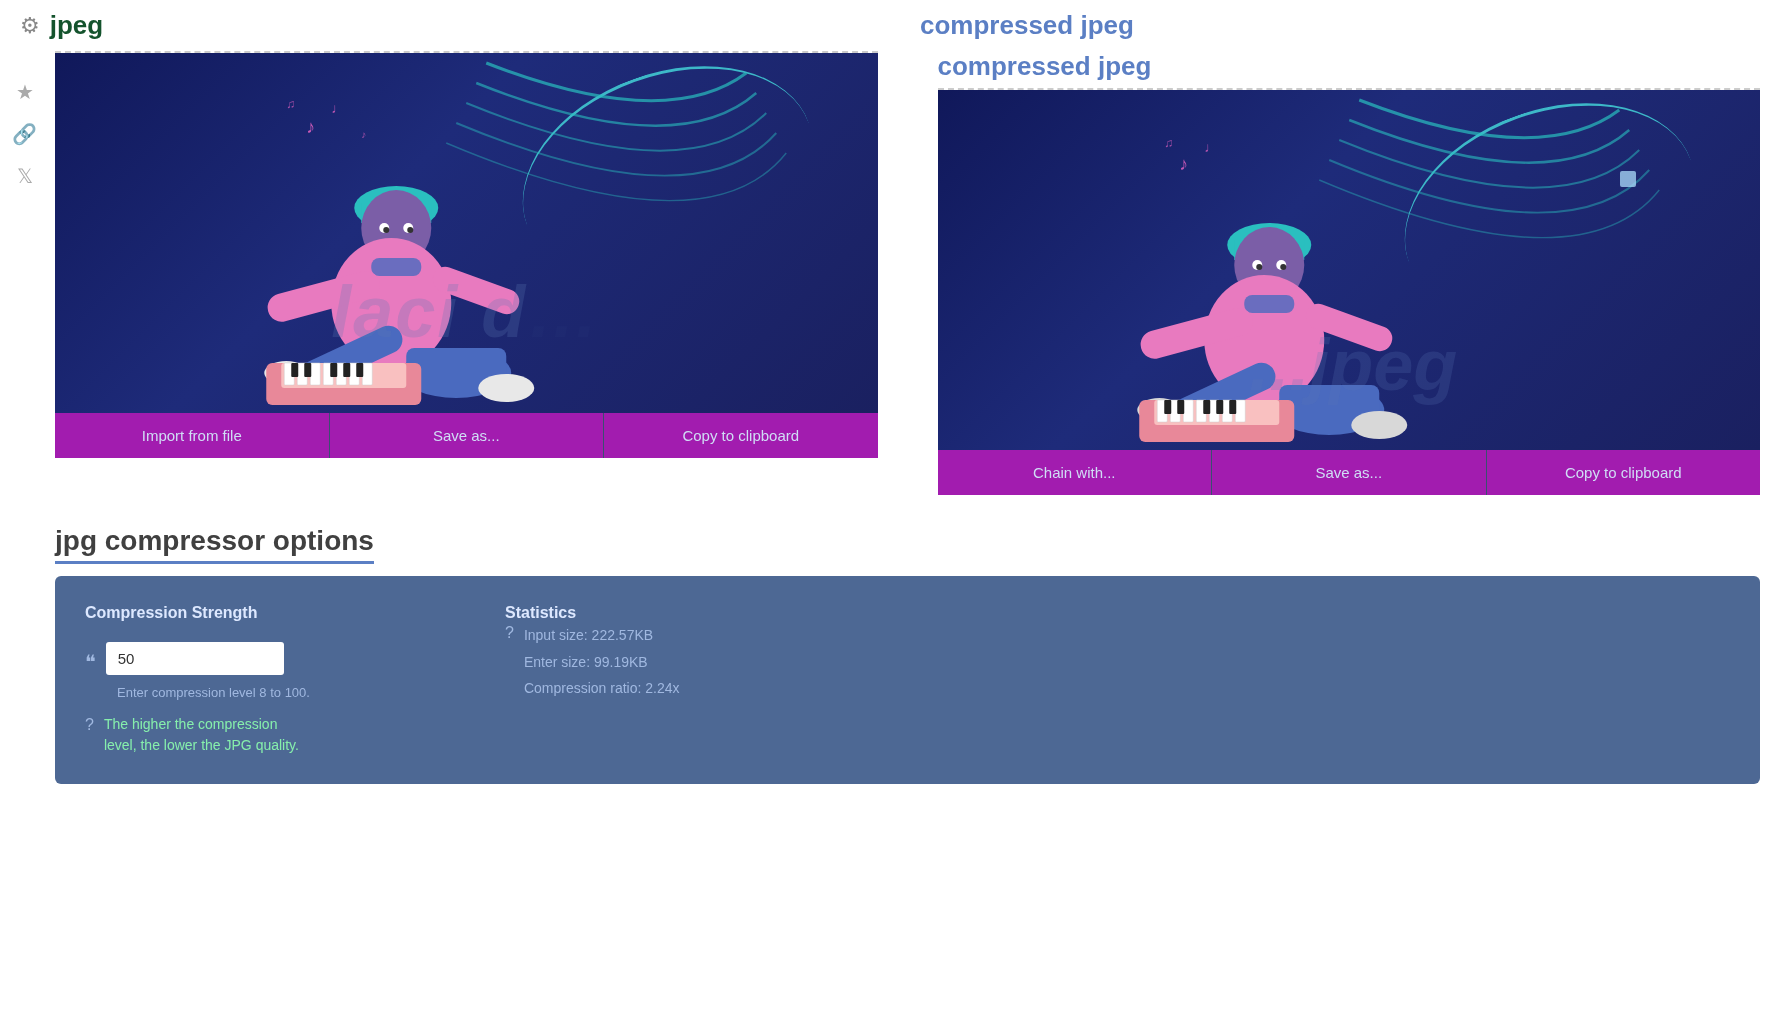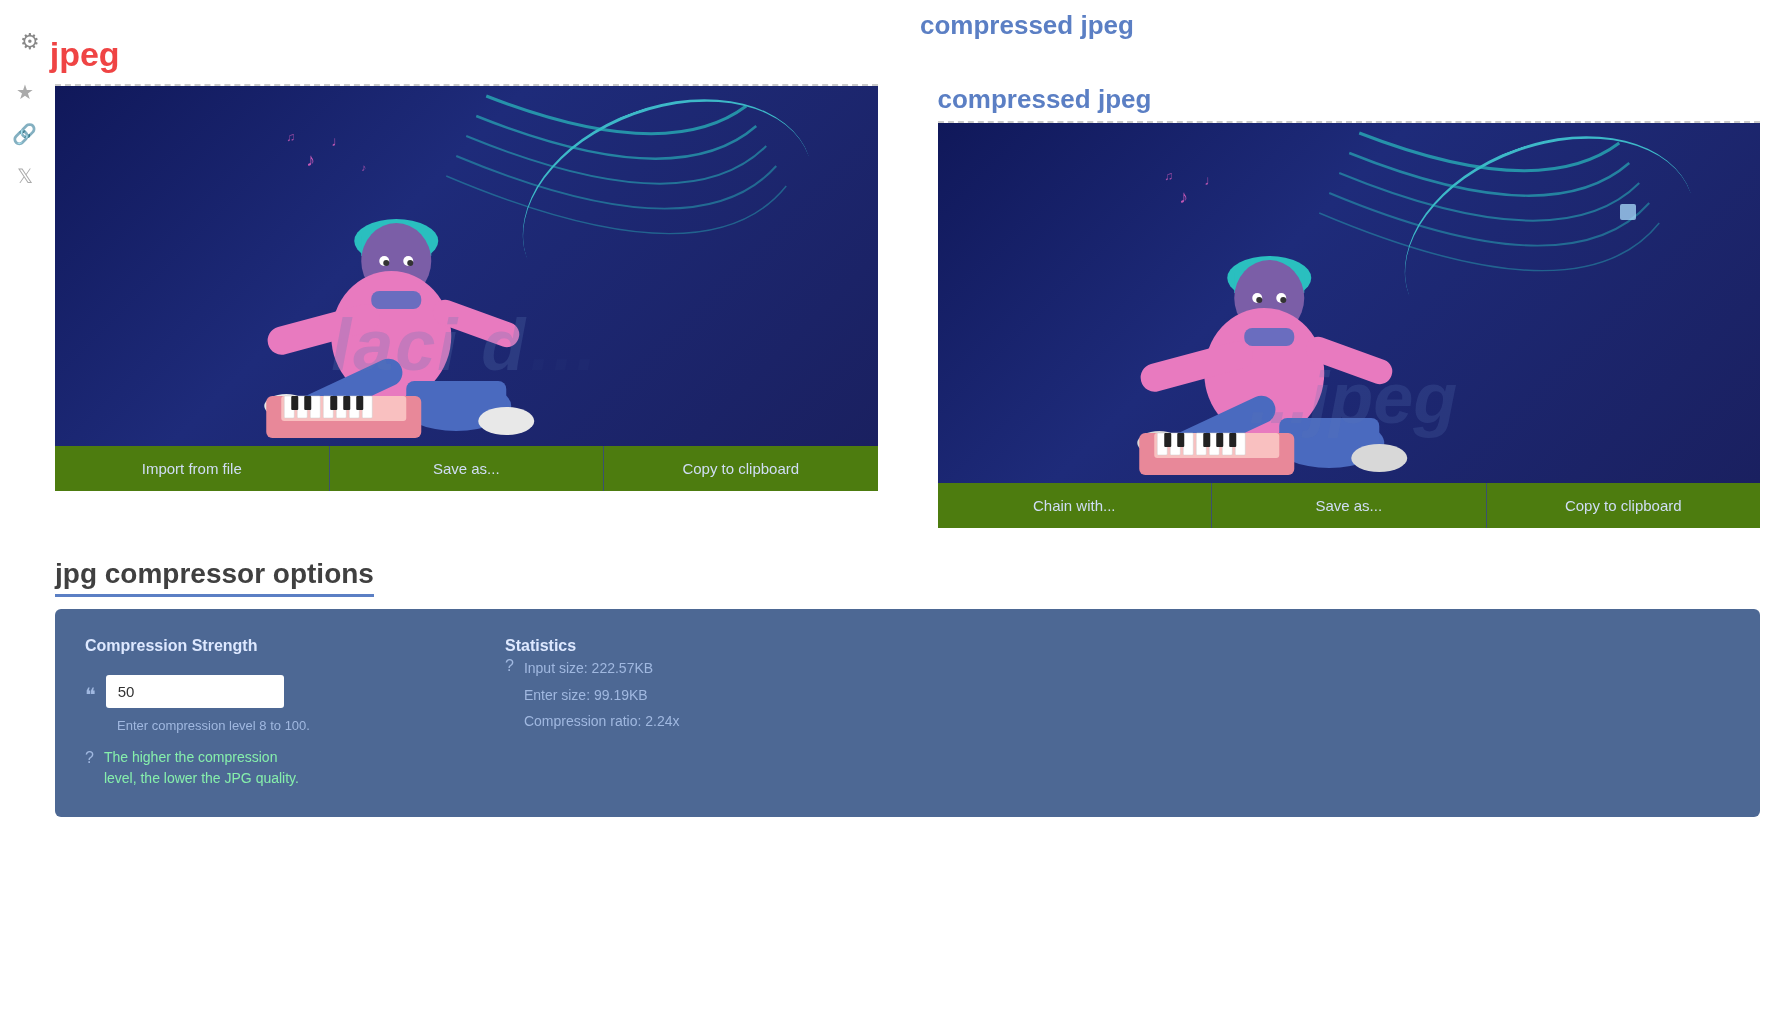--- a/index.html
+++ b/index.html
@@ -21,24 +21,23 @@
       display: flex;
       align-items: center;
       gap: 10px;
     }
     .gear-icon {
       font-size: 22px;
       color: #888;
       cursor: pointer;
     }
     .page-title-left {
-      font-size: 34px;
-      font-weight: bold;
-      color: #ef4444;
-      margin-top: 25px;
+      font-size: 26px;
+      font-weight: bold;
+      color: #14532d;
     }
 
     
     .sidebar {
       position: absolute;
       left: 10px;
       top: 80px;
       display: flex;
       flex-direction: column;
       gap: 18px;
@@ -132,21 +131,21 @@
     }
 
     
     .panel-buttons {
       display: flex;
       width: 100%;
     }
     .panel-button {
       flex: 1;
       padding: 14px 24px;
-      background: #4d7c0f;
+      background: #a21caf;
       color: #d0ddf5;
       border: none;
       cursor: pointer;
       font-size: 15px;
       font-weight: 500;
       text-align: center;
       border-right: 1px solid #3a5070;
       transition: background 0.2s;
     }
     .panel-button:last-child {

